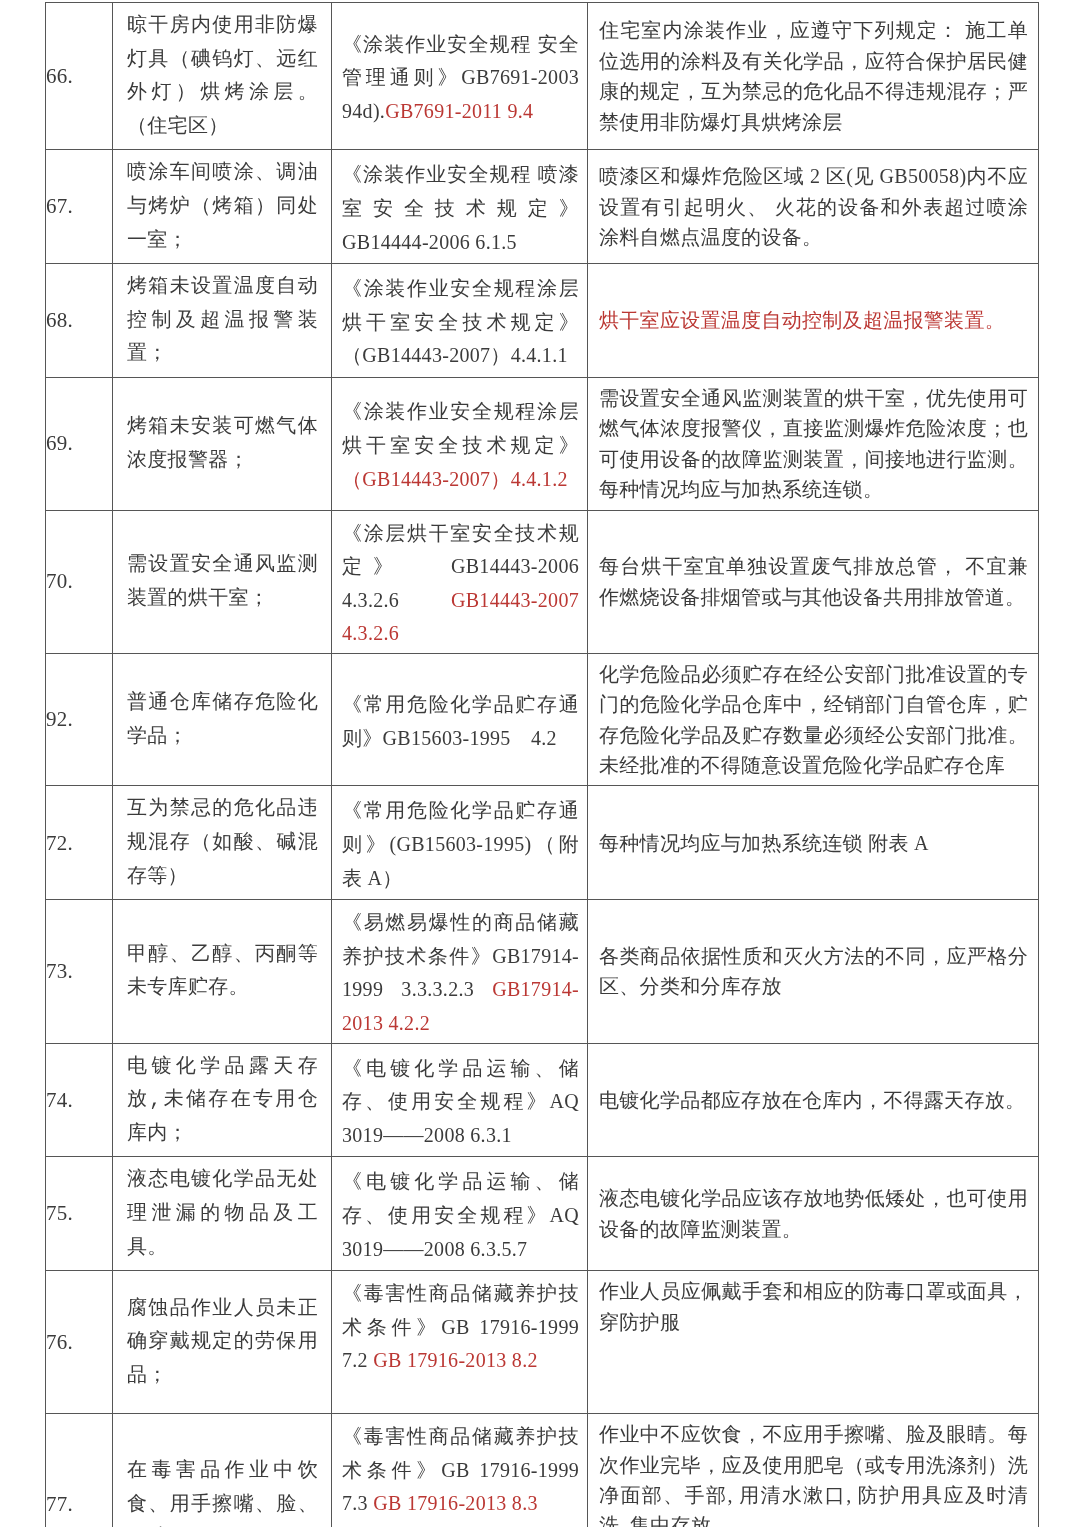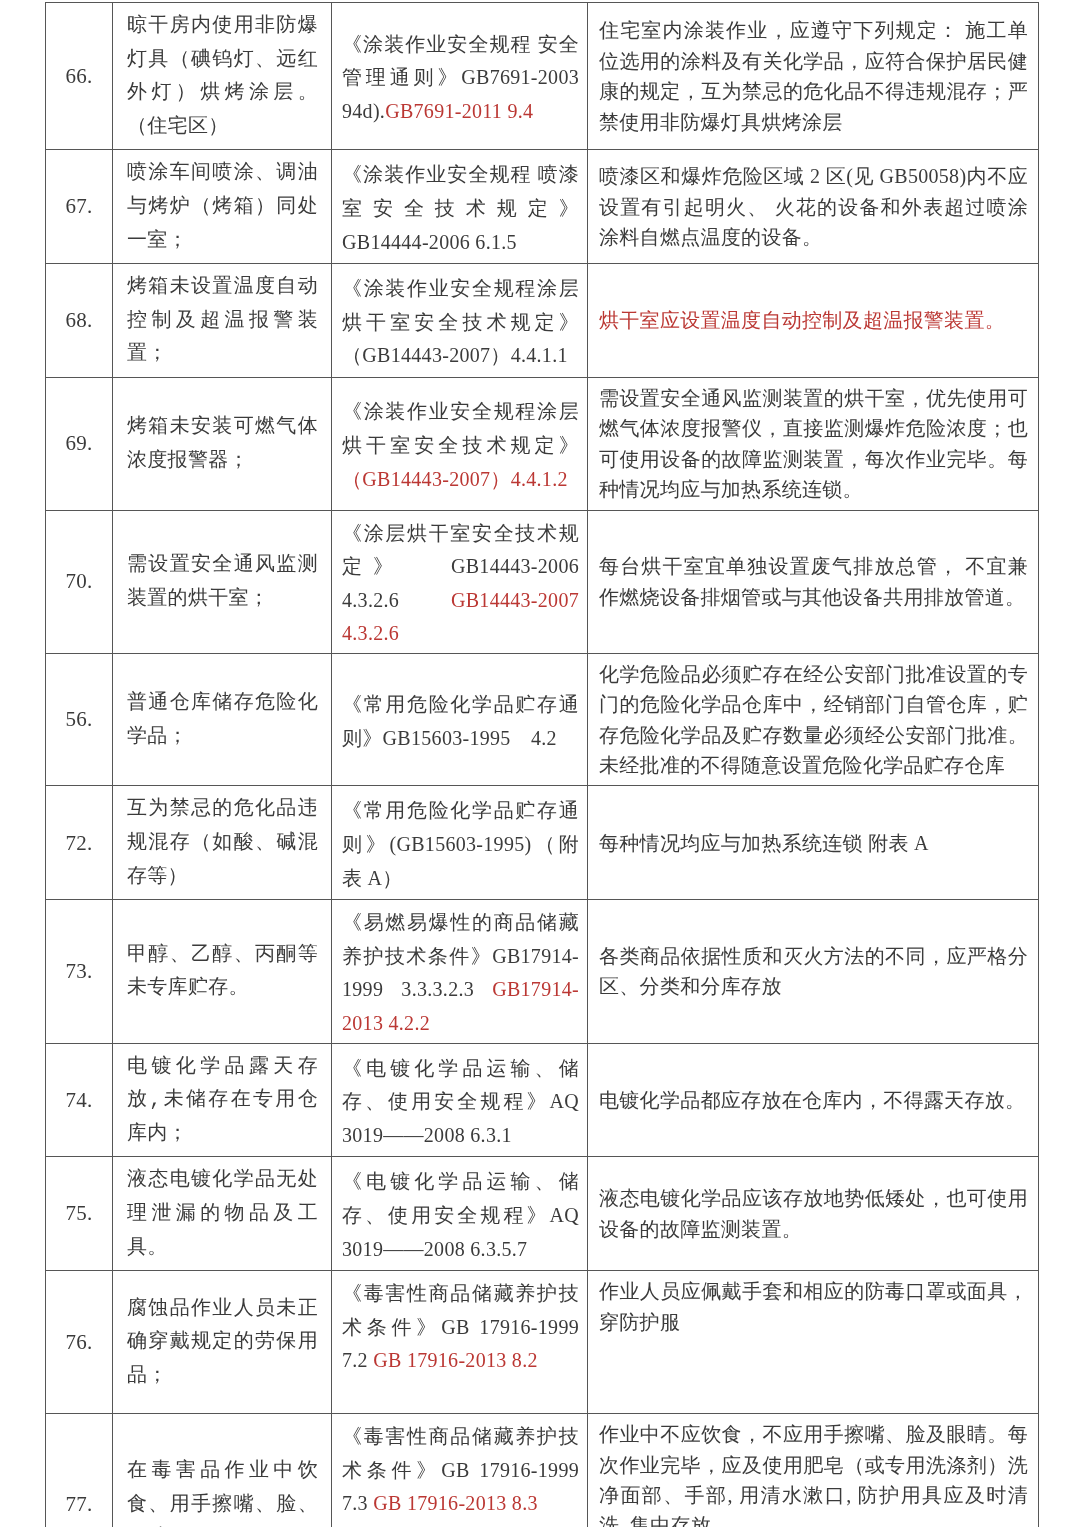--- a/index.html
+++ b/index.html
@@ -36,21 +36,21 @@
     letter-spacing:0.3px;
     overflow:hidden;
   }
   
   col.c-num{width:67px;}
   col.c-issue{width:219px;}
   col.c-basis{width:256px;}
   col.c-req{width:451px;}
 
   td.num{
-    text-align:center;
+    text-align:left;
     font-size:21px;
   }
   td.issue{
     padding:6px 13px 6px 14px;
     line-height:1.68;
     text-align:justify;
     font-family:Liberation Mono, monospace;
   }
   td.basis{
     padding:6px 8px 2px 10px;
@@ -117,30 +117,30 @@
         <tr>
     <td class="num">68.</td>
     <td class="issue"><span>烤箱未设置温度自动控制及超温报警装置；</span></td>
     <td class="basis"><span>《涂装作业安全规程涂层烘干室安全技术规定》（GB14443-2007）4.4.1.1</span></td>
     <td class="req"><span class="red">烘干室应设置温度自动控制及超温报警装置。</span></td>
   </tr>
         <tr>
     <td class="num">69.</td>
     <td class="issue"><span>烤箱未安装可燃气体浓度报警器；</span></td>
     <td class="basis"><span>《涂装作业安全规程涂层烘干室安全技术规定》</span><span class="red">（GB14443-2007）4.4.1.2</span></td>
-    <td class="req"><span>需设置安全通风监测装置的烘干室，优先使用可燃气体浓度报警仪，直接监测爆炸危险浓度；也可使用设备的故障监测装置，每次作业完毕。每种情况均应与加热系统连锁。</span></td>
+    <td class="req"><span>需设置安全通风监测装置的烘干室，优先使用可燃气体浓度报警仪，直接监测爆炸危险浓度；也可使用设备的故障监测装置，间接地进行监测。每种情况均应与加热系统连锁。</span></td>
   </tr>
         <tr>
     <td class="num">70.</td>
     <td class="issue"><span>需设置安全通风监测装置的烘干室；</span></td>
     <td class="basis"><span>《涂层烘干室安全技术规定》　 GB14443-2006 4.3.2.6 </span><span class="red">GB14443-2007 4.3.2.6</span></td>
     <td class="req"><span>每台烘干室宜单独设置废气排放总管， 不宜兼作燃烧设备排烟管或与其他设备共用排放管道。</span></td>
   </tr>
         <tr>
-    <td class="num">56.</td>
+    <td class="num">92.</td>
     <td class="issue"><span>普通仓库储存危险化学品；</span></td>
     <td class="basis"><span>《常用危险化学品贮存通则》GB15603-1995　4.2</span></td>
     <td class="req"><span>化学危险品必须贮存在经公安部门批准设置的专门的危险化学品仓库中，经销部门自管仓库，贮存危险化学品及贮存数量必须经公安部门批准。未经批准的不得随意设置危险化学品贮存仓库</span></td>
   </tr>
         <tr>
     <td class="num">72.</td>
     <td class="issue"><span>互为禁忌的危化品违规混存（如酸、碱混存等）</span></td>
     <td class="basis"><span>《常用危险化学品贮存通则》(GB15603-1995)（附表 A）</span></td>
     <td class="req"><span>每种情况均应与加热系统连锁  附表 A</span></td>
   </tr>

